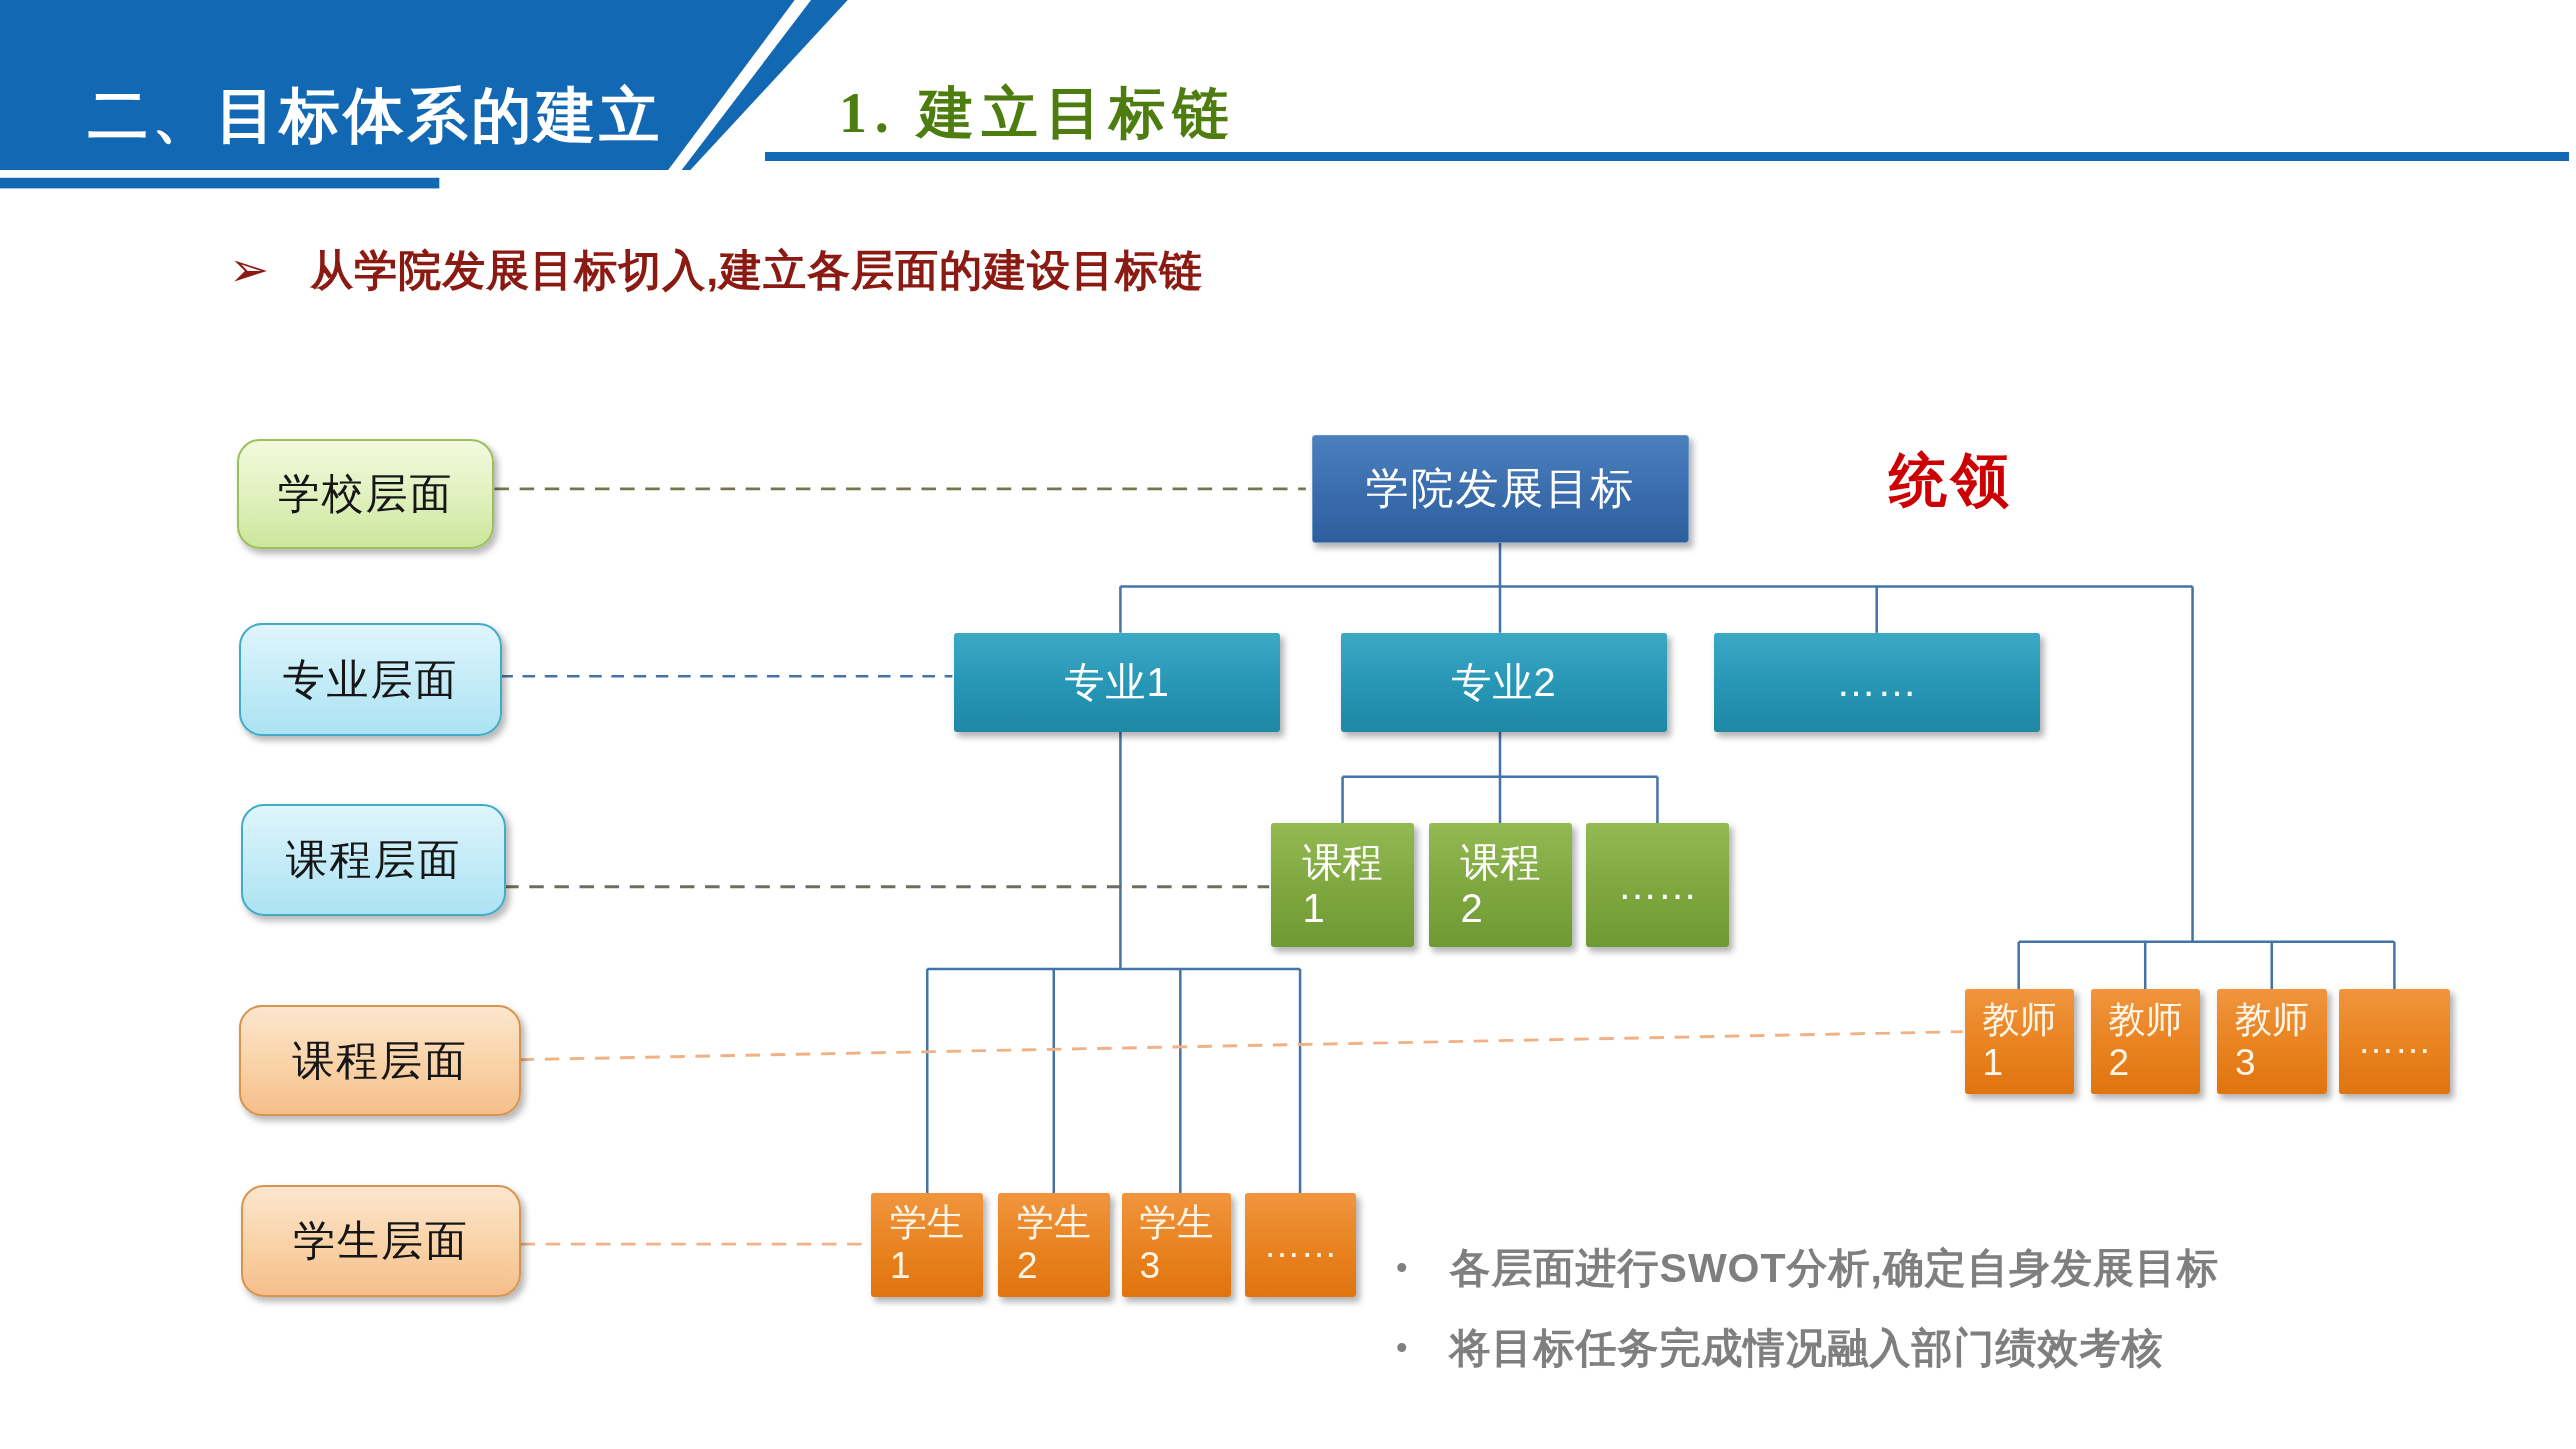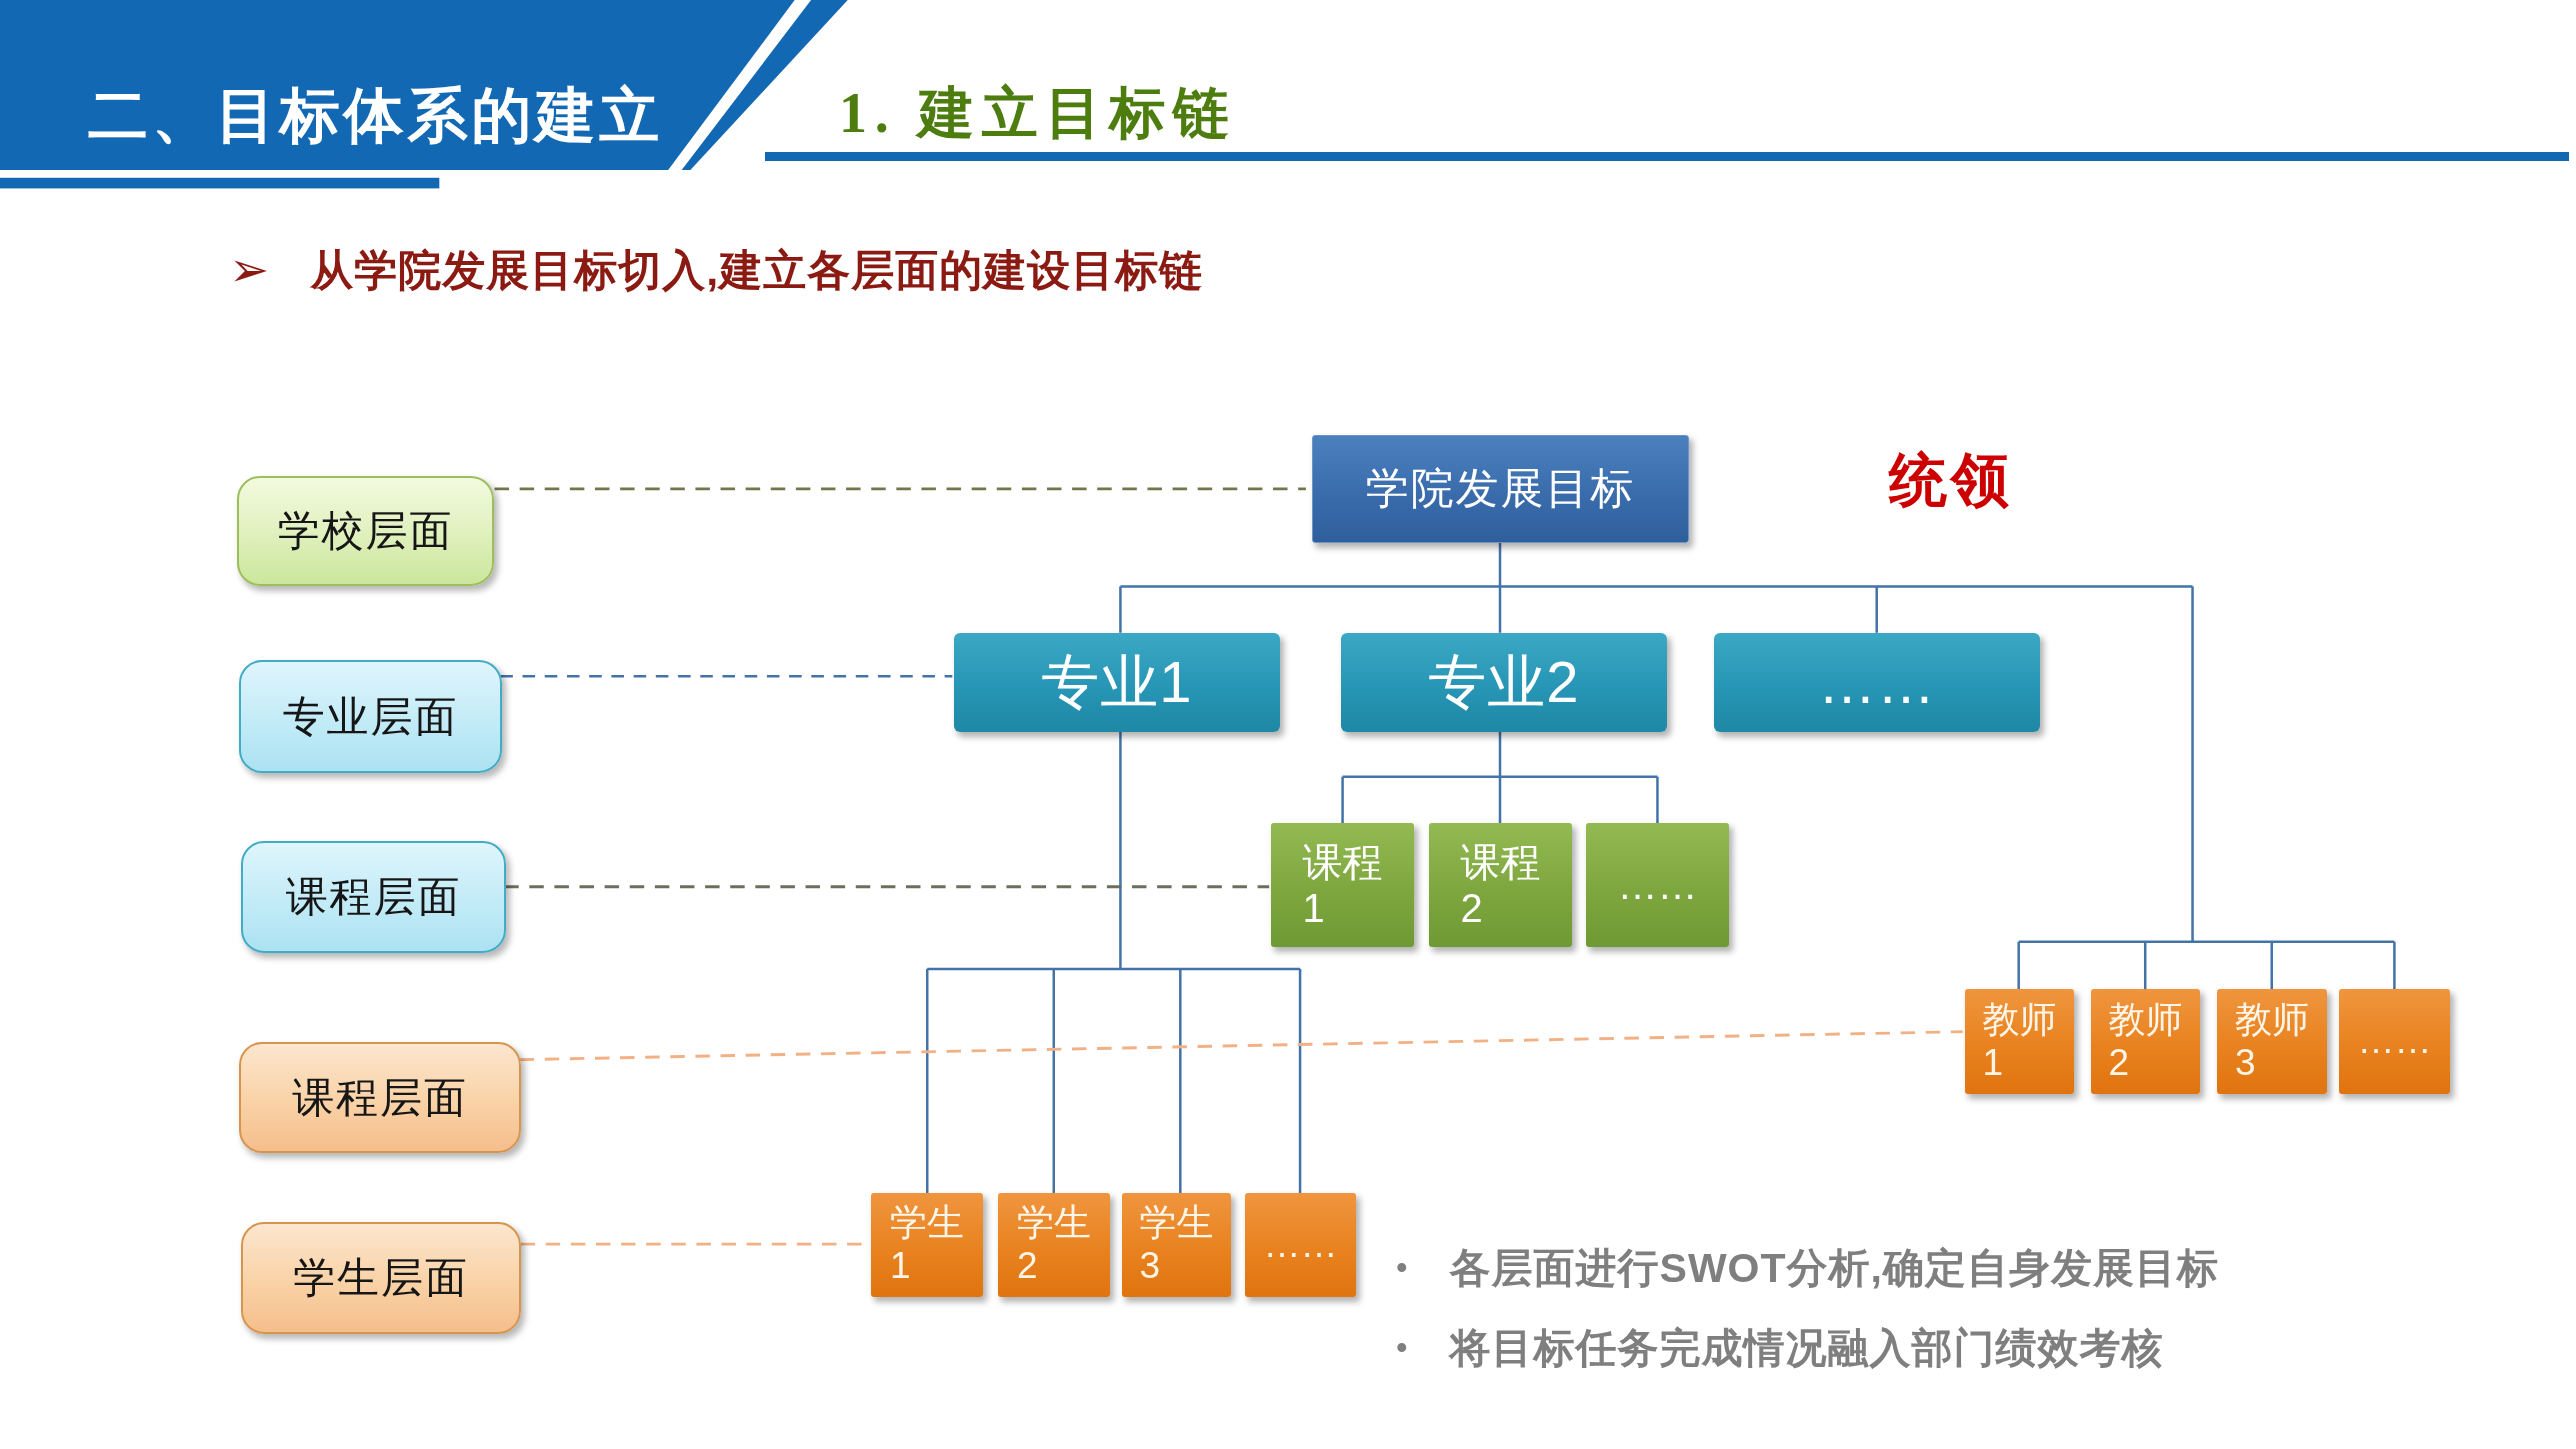--- a/index.html
+++ b/index.html
@@ -27,33 +27,32 @@
   .lead{position:absolute;left:229px;top:240px;display:flex;align-items:flex-start;}
   .lead-marker{color:#8B1A12;font-size:48px;line-height:60px;margin-right:41px;}
   .lead-text{color:#8B1A12;font-size:43px;font-weight:bold;line-height:60px;letter-spacing:1px;white-space:nowrap;}
   
   .wires{position:absolute;left:0;top:0;}
   
   .pill{
     position:absolute;border-radius:23px;display:flex;align-items:center;justify-content:center;
     font-size:42px;color:#161616;letter-spacing:1.9px;
     box-shadow:3.9px 4.8px 6.8px rgba(0,0,0,0.28);
-    margin-top:37px;
   }
   .pill.green{background:linear-gradient(180deg,#F3FADF 0%,#DFF0BC 55%,#CBE69C 100%);border:2.9px solid #9DBE5B;}
   .pill.cyan {background:linear-gradient(180deg,#DFF5FC 0%,#C2EBF7 55%,#ACE2F2 100%);border:2.9px solid #42ABC6;}
   .pill.orange{background:linear-gradient(180deg,#FCE6CE 0%,#F9D2A6 55%,#F5BE8B 100%);border:2.9px solid #D6954F;}
   
   .node{
     position:absolute;display:flex;align-items:center;justify-content:center;text-align:left;
     color:#ffffff;border-radius:2.9px;box-shadow:3.9px 4.8px 6.8px rgba(0,0,0,0.30);
   }
   .node .stack{display:flex;flex-direction:column;justify-content:center;line-height:1.15;}
   .node.rootblue{background:linear-gradient(180deg,#4B80BE 0%,#3A6CAC 55%,#2F5E9C 100%);border:1.9px solid #6D96C8;font-size:43px;letter-spacing:1.9px;}
-  .node.teal{background:linear-gradient(180deg,#3BA8C4 0%,#2795B5 55%,#1E88A5 100%);font-size:58px;letter-spacing:1px;border-radius:6px;}
+  .node.teal{background:linear-gradient(180deg,#3BA8C4 0%,#2795B5 55%,#1E88A5 100%);font-size:40px;letter-spacing:1px;}
   .node.olive{background:linear-gradient(180deg,#93BA52 0%,#7EA63F 55%,#6E9A33 100%);font-size:40px;}
   .node.orange2{background:linear-gradient(180deg,#F0953E 0%,#E8821F 55%,#E0740F 100%);font-size:37px;color:#FDF6E8;}
   
   .annotation{
     position:absolute;left:1889px;top:442px;color:#CC0000;font-size:58px;font-weight:bold;letter-spacing:3.9px;white-space:nowrap;
   }
   
   .note-row{position:absolute;display:flex;align-items:flex-start;}
   .note-dot{color:#7F7F7F;font-size:33px;line-height:54px;margin-right:42px;}
   .note-text{color:#7F7F7F;font-size:41px;font-weight:bold;line-height:54px;letter-spacing:1px;white-space:nowrap;}

